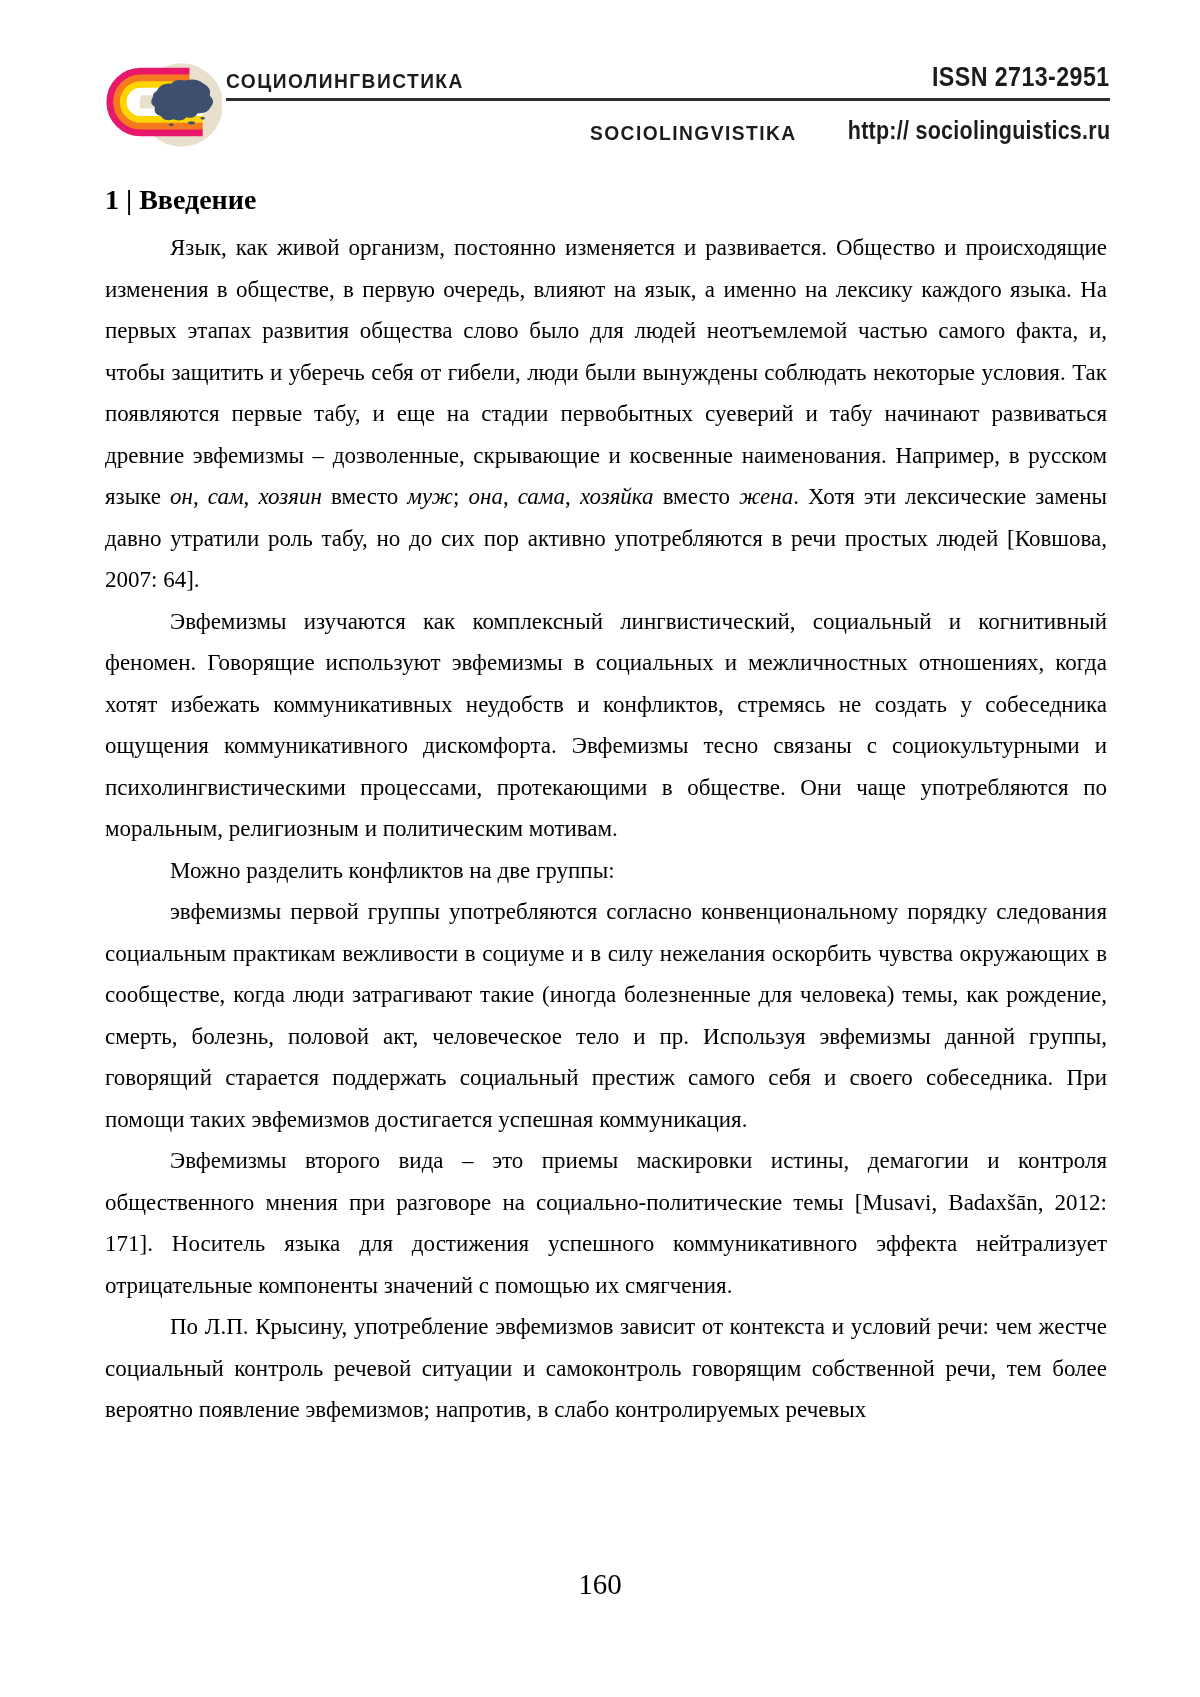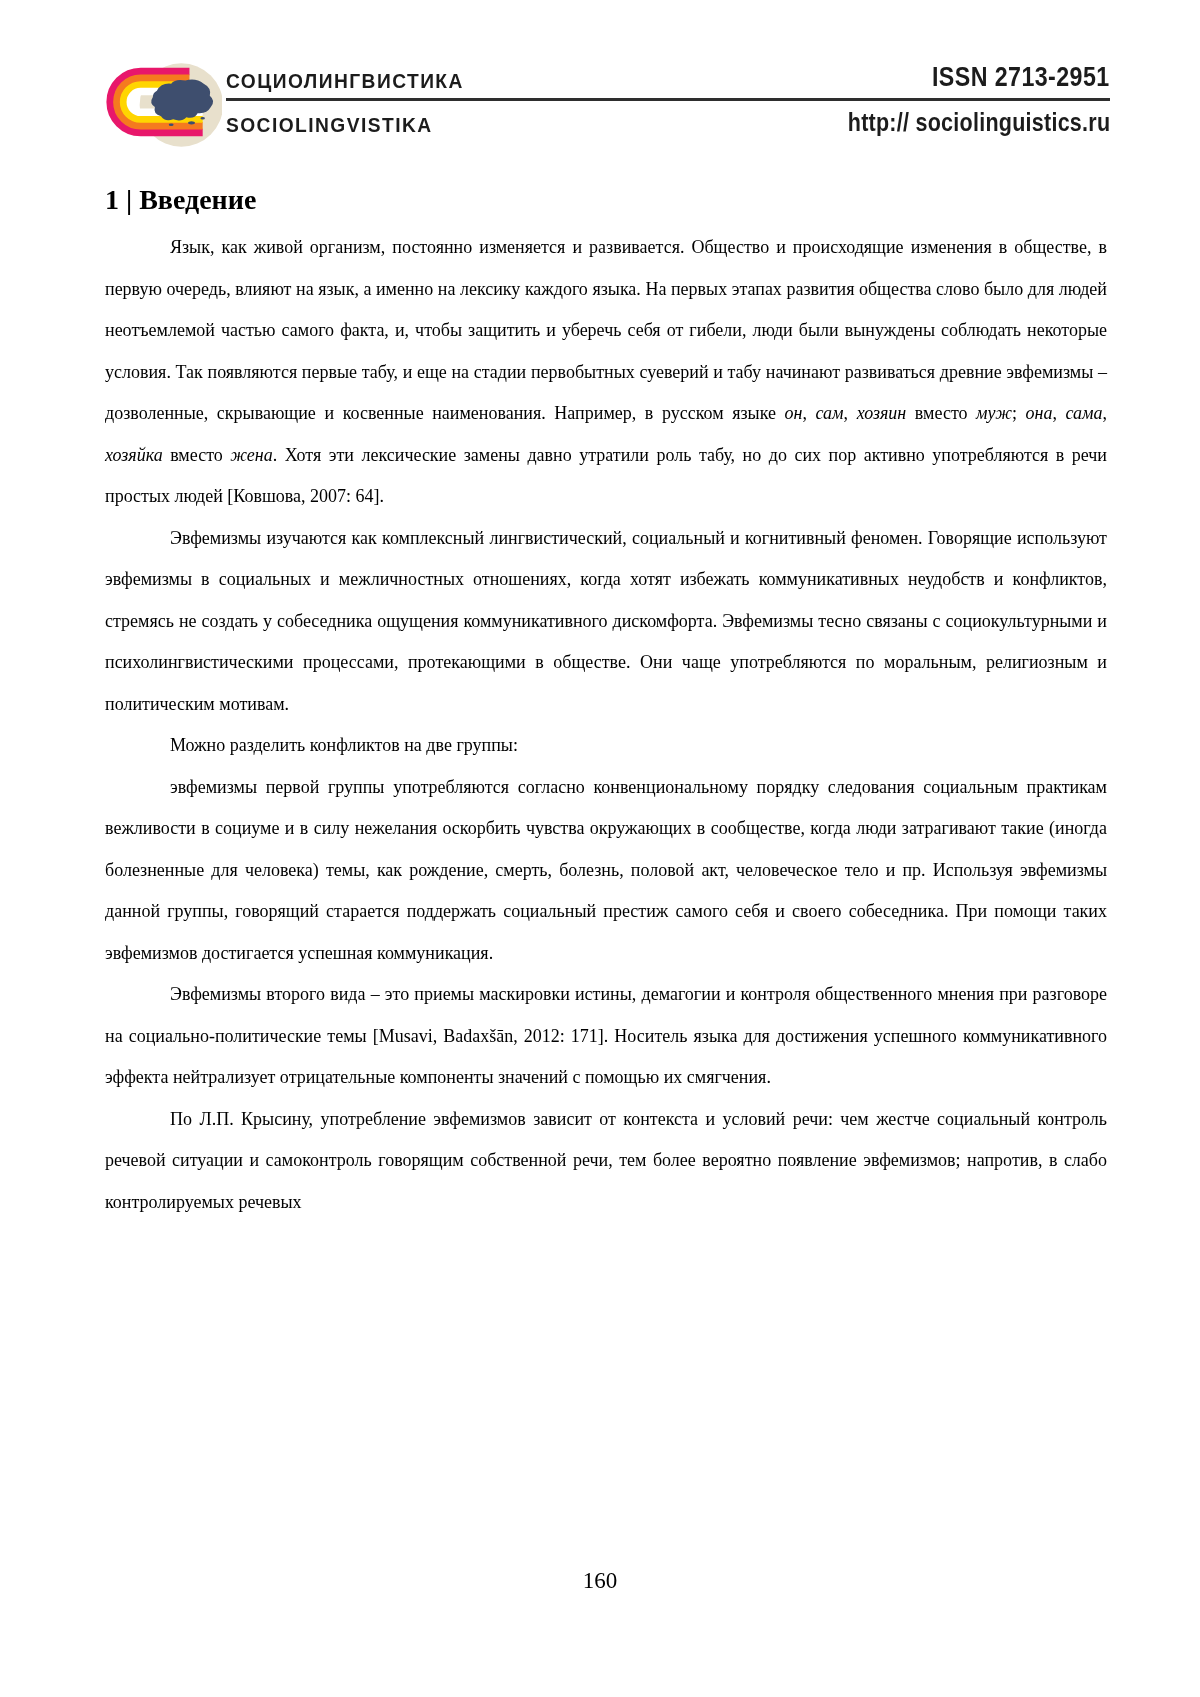--- a/index.html
+++ b/index.html
@@ -31,40 +31,40 @@
     transform:scaleX(.86); transform-origin:right; display:inline-block;
   }
   .url {
     font-weight:bold; font-size:25px; letter-spacing:.3px;
     transform:scaleX(.86); transform-origin:right; display:inline-block;
   }
   .header-rule {
     margin-top:5px; height:2px;
     border-top:1.5px solid #2e2e2e; border-bottom:2.5px solid #2e2e2e;
   }
-  .header-row.bottom { margin-top:7px; }
+  .header-row.bottom { margin-top:15px;justify-content:flex-end; }
 
   
   .content {
     position:absolute; left:105px; top:186px; width:1002px;
   }
   .section-heading {
     font-size:28px; font-weight:bold; line-height:28px; margin-bottom:13px;
   }
   .para {
-    font-size:18px; line-height:41.5px;
+    font-size:23px; line-height:41.5px;
     text-align:justify; text-indent:65px;
   }
   .para .it { font-style:italic; }
 
   
   .footer {
     position:absolute; left:0; right:0; top:1568px; text-align:center;
   }
-  .page-number { font-size:23px; }
+  .page-number { font-size:29px; }
 </style>
 </head>
 <body>
 
 <div class="page">
 
   <header class="header">
     <div class="logo">
       <svg viewBox="0 0 120 106" width="122" height="108">
         <circle cx="80" cy="54" r="41" fill="#E8E0CC"></circle>

